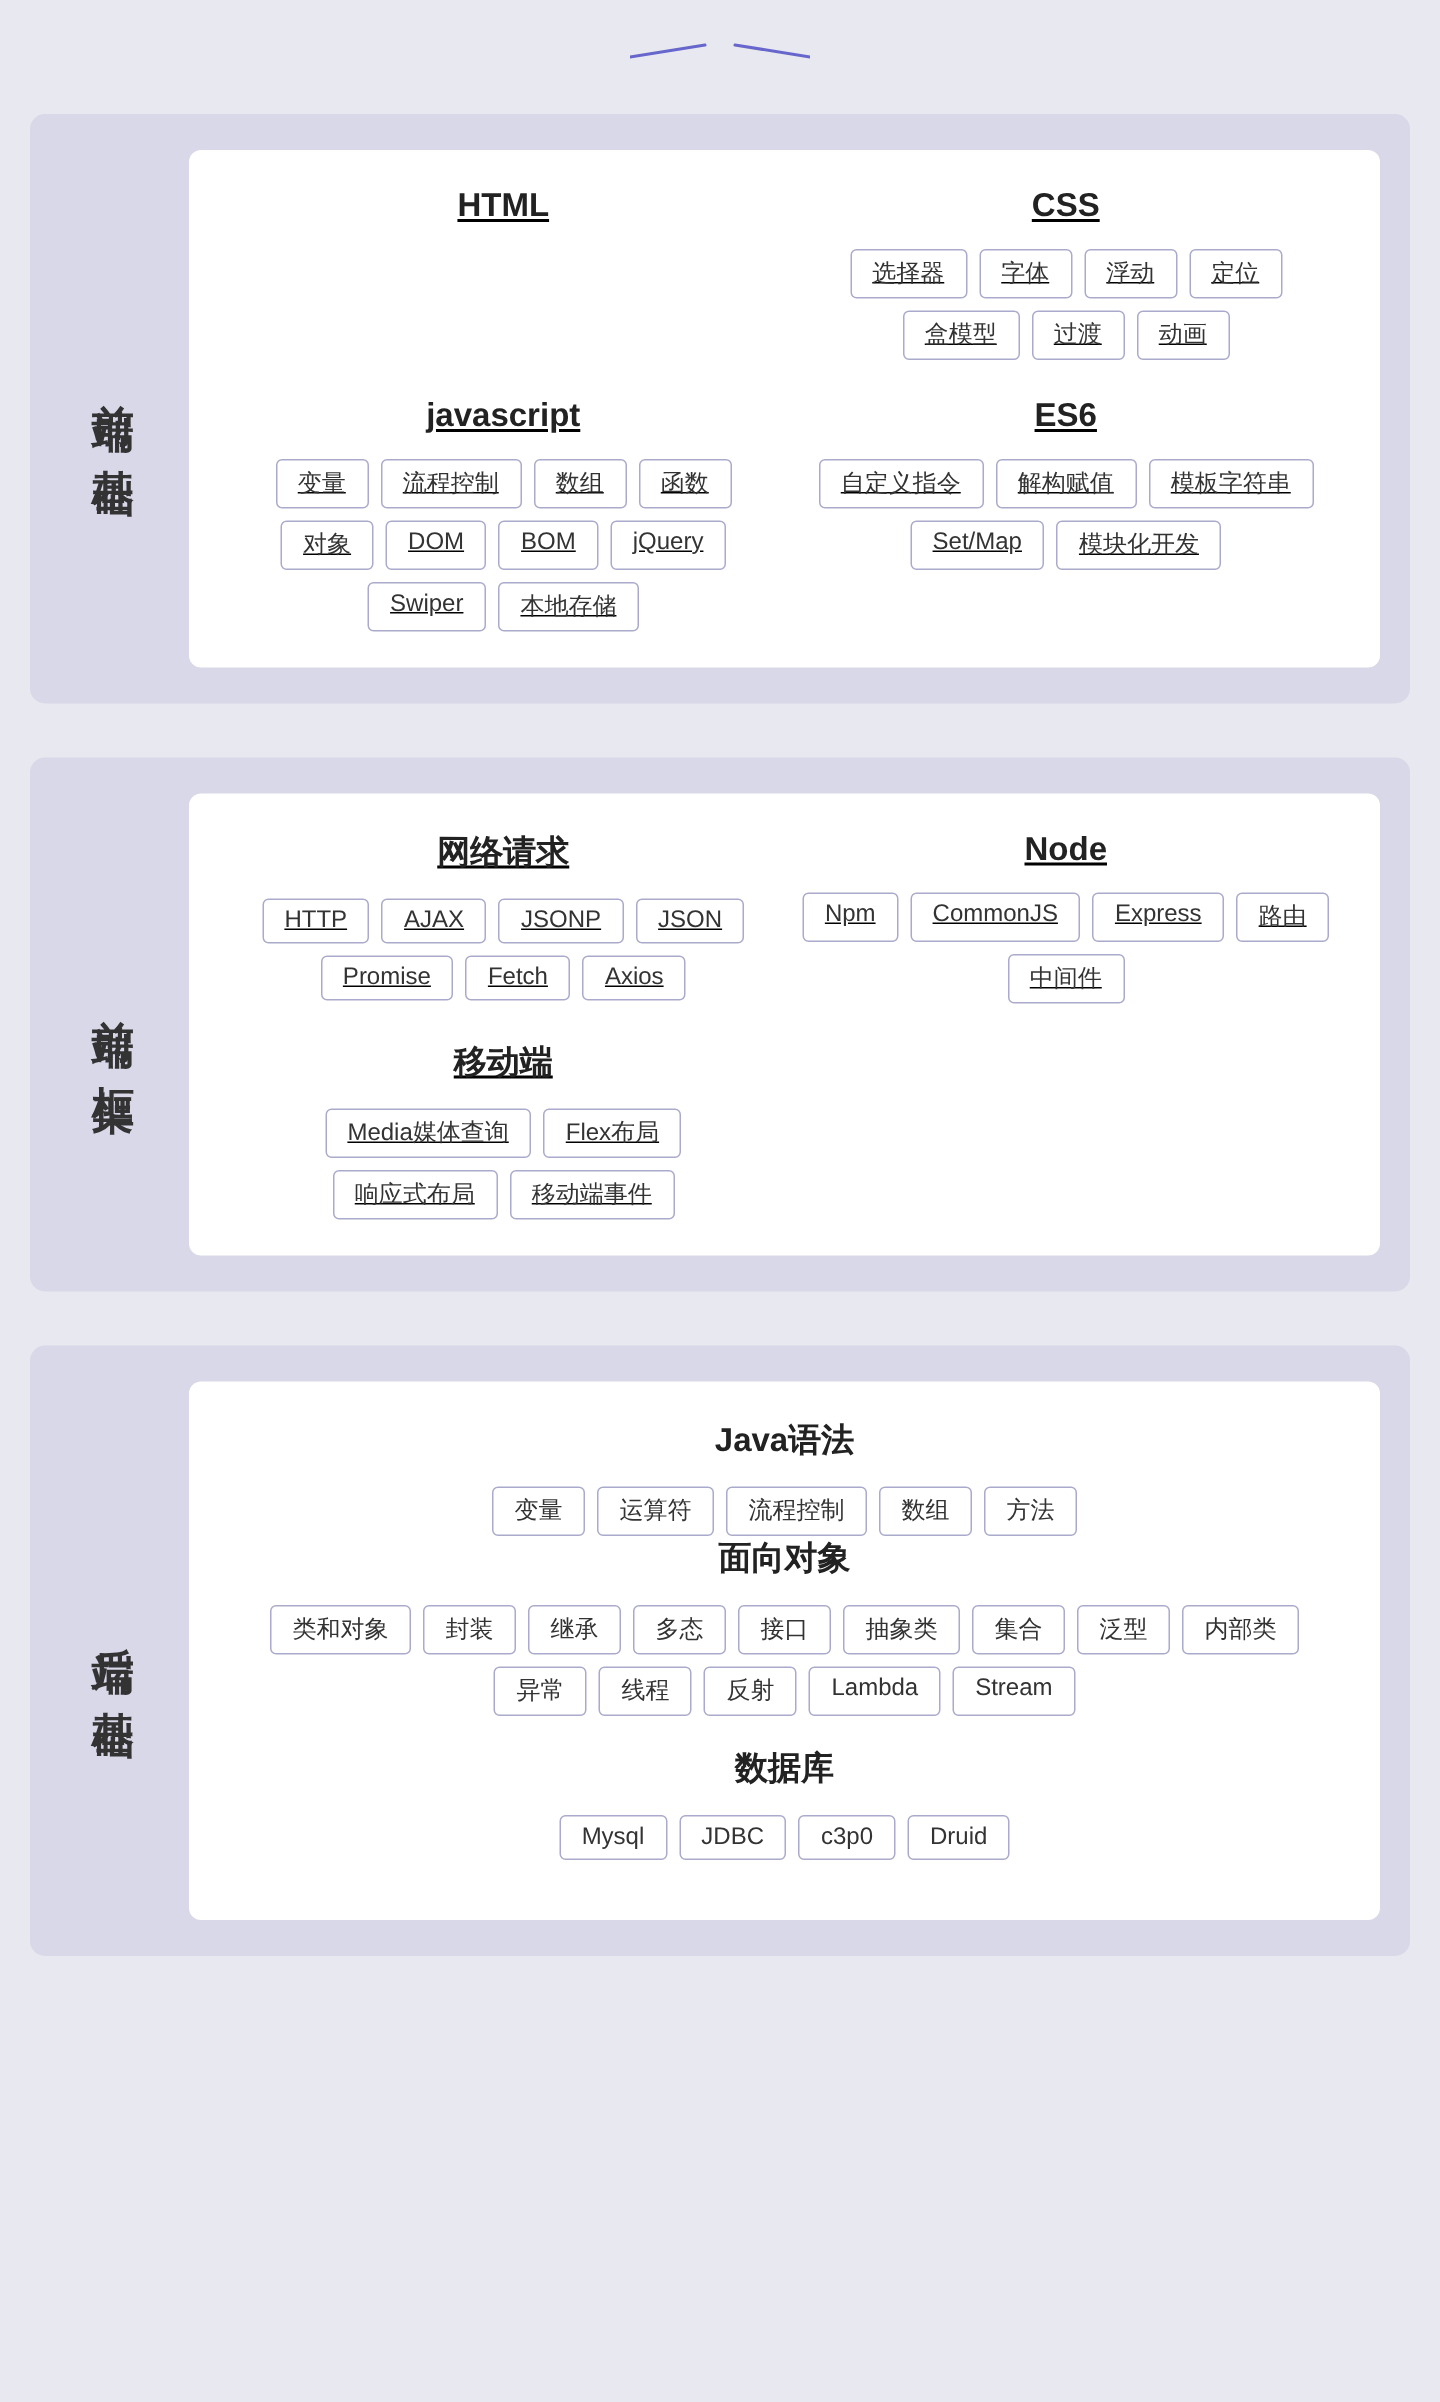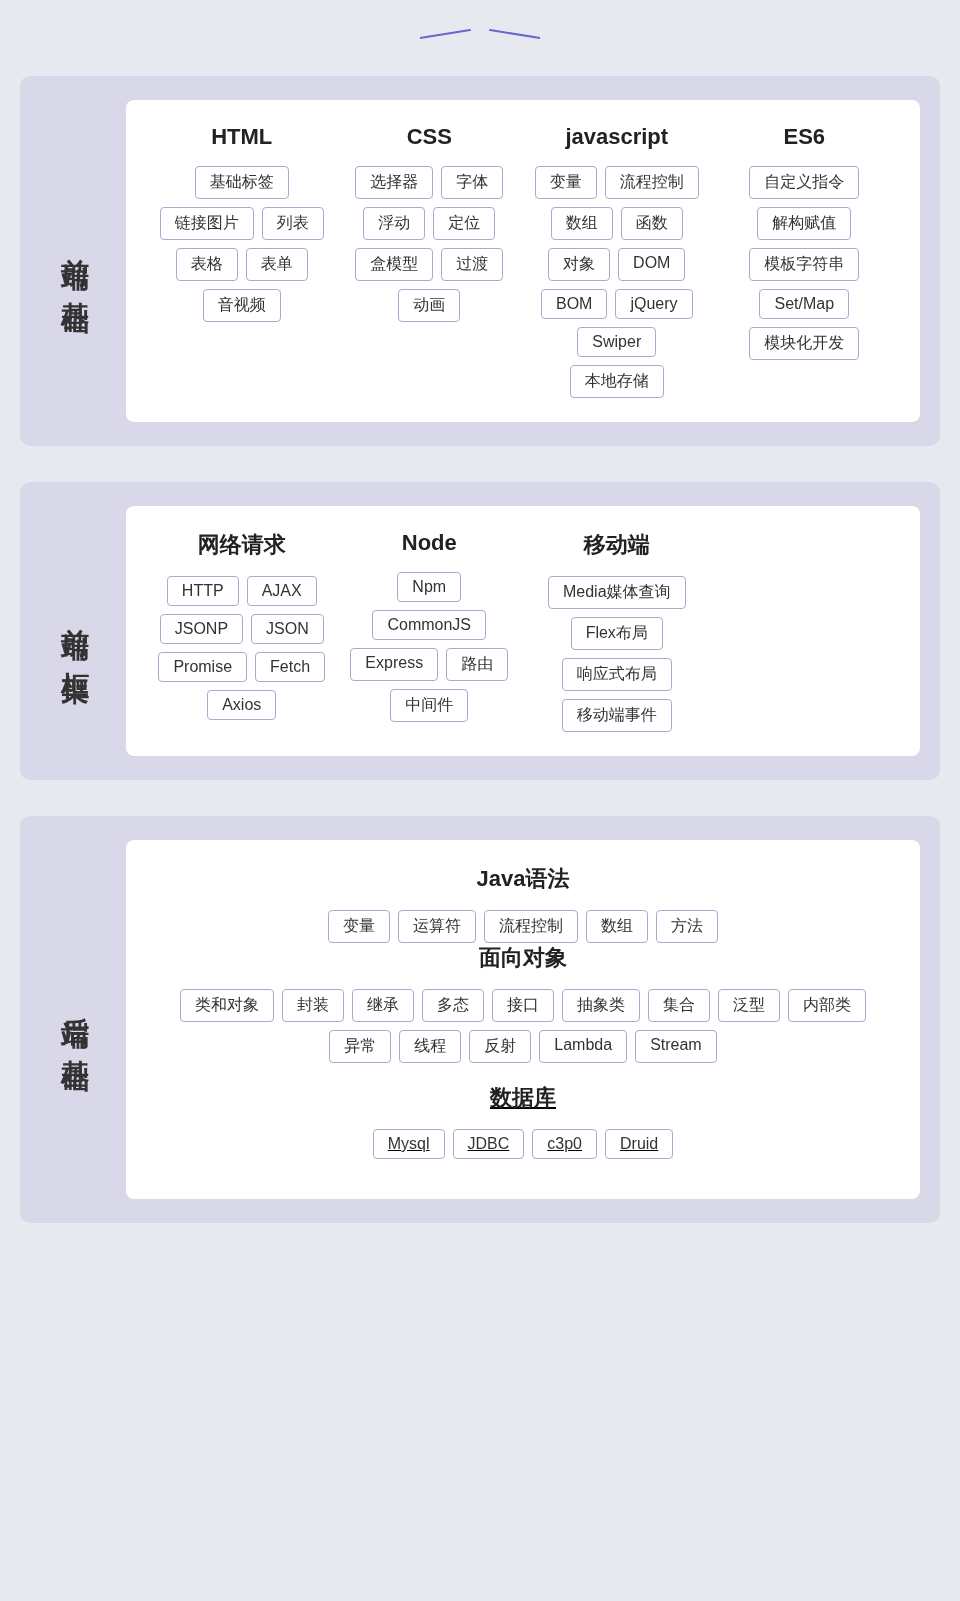--- a/index.html
+++ b/index.html
@@ -61,22 +61,23 @@
 
     .section-content {
       flex: 1;
       background: #ffffff;
       border-radius: 8px;
       padding: 24px 32px;
     }
 
     .subsections {
       display: grid;
-      grid-template-columns: 1fr 1fr 1fr 1fr;
+      grid-template-columns: 1fr 1fr;
       gap: 24px 20px;
+      text-decoration: underline;
     }
 
     .subsection {
       display: flex;
       flex-direction: column;
       align-items: center;
       gap: 12px;
     }
 
     .subsection-title {
@@ -119,28 +120,20 @@
 <div id="sections-container">
     <div class="section-wrapper">
       <div class="section-label">
         <div class="section-label-text">前端
 基础</div>
       </div>
       <div class="section-content">
         <div class="subsections">
           <div class="subsection">
             <div class="subsection-title">HTML</div>
-            <div class="tags-container">
-              <span class="tag">基础标签</span>
-              <span class="tag">链接图片</span>
-              <span class="tag">列表</span>
-              <span class="tag">表格</span>
-              <span class="tag">表单</span>
-              <span class="tag">音视频</span>
-            </div>
           </div>
           <div class="subsection">
             <div class="subsection-title">CSS</div>
             <div class="tags-container">
               <span class="tag">选择器</span>
               <span class="tag">字体</span>
               <span class="tag">浮动</span>
               <span class="tag">定位</span>
               <span class="tag">盒模型</span>
               <span class="tag">过渡</span>
@@ -244,21 +237,21 @@
             <span class="tag">集合</span>
             <span class="tag">泛型</span>
             <span class="tag">内部类</span>
             <span class="tag">异常</span>
             <span class="tag">线程</span>
             <span class="tag">反射</span>
             <span class="tag">Lambda</span>
             <span class="tag">Stream</span>
           </div>
         </div>
-        <div class="subsection" style="margin-bottom: 16px; text-decoration: underline;">
+        <div class="subsection" style="margin-bottom: 16px;">
           <div class="subsection-title">数据库</div>
           <div class="tags-container">
             <span class="tag">Mysql</span>
             <span class="tag">JDBC</span>
             <span class="tag">c3p0</span>
             <span class="tag">Druid</span>
           </div>
         </div>
       </div>
     </div>

